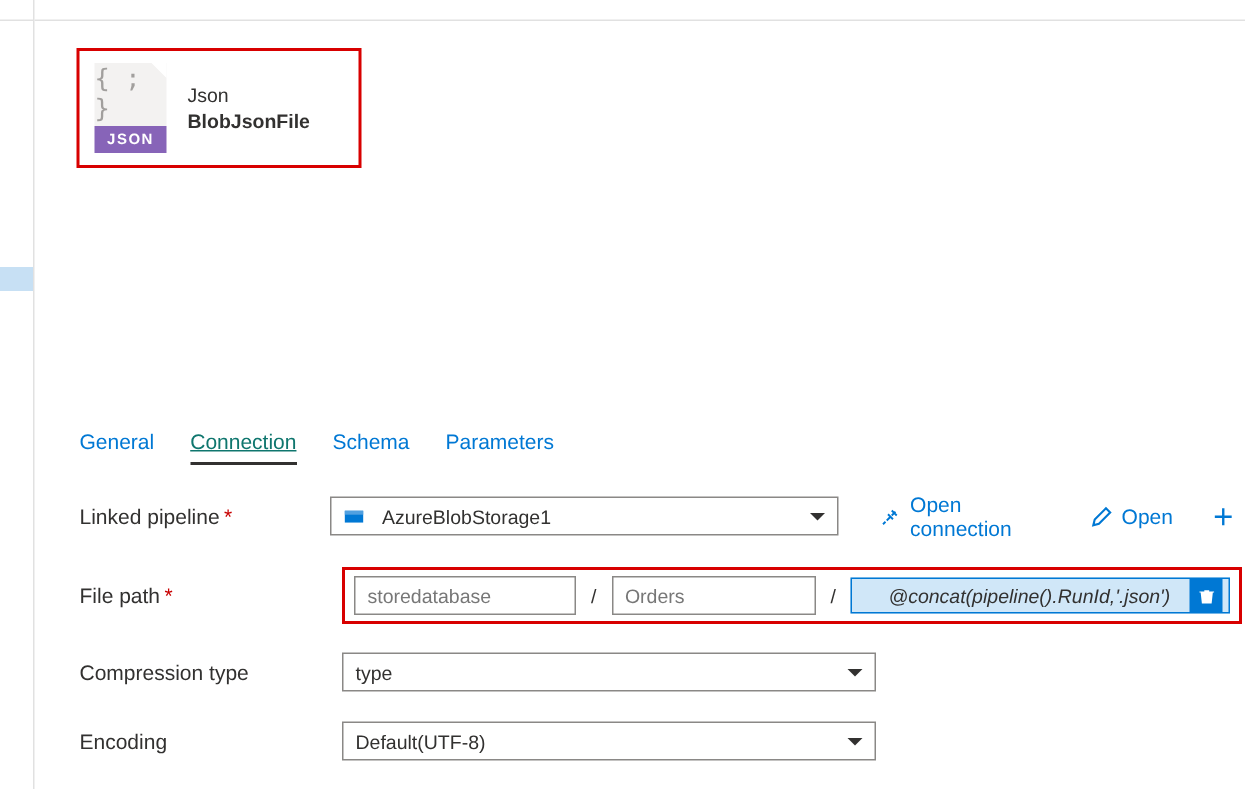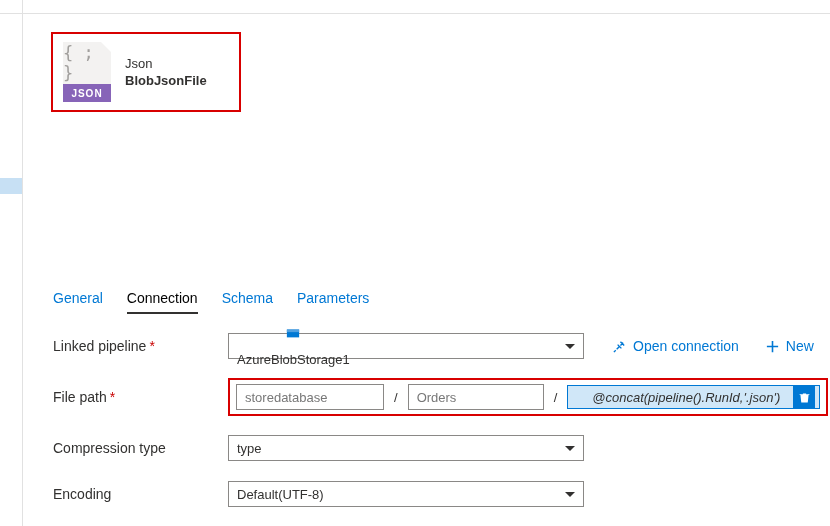--- a/index.html
+++ b/index.html
@@ -51,34 +51,34 @@
     display:flex; align-items:center; justify-content:center;
   }
   .dataset-text .kind { font-size: 13px; color: #323130; margin-bottom: 2px; }
   .dataset-text .name { font-size: 13px; font-weight: 700; }
 
   .tabs {
     display: flex; gap: 24px; padding: 0 30px; font-size: 14px;
     margin-top: 10px;
   }
   .tab { padding: 6px 0; cursor: pointer; color: #0078d4; }
-  .tab.active { color: #000000; font-weight: 400; border-bottom: 2px solid #323130; }
+  .tab.active { color: #0f766e; font-weight: 400; border-bottom: 2px solid #323130; text-decoration: underline; }
 
   .form { padding: 18px 30px 0 30px; }
   .row { display: flex; align-items: center; margin-bottom: 18px; min-height: 28px; }
   .row .label { width: 175px; font-size: 14px; color: #323130; }
   .req { color: #c80000; margin-left: 3px; }
 
   .select, .input-s {
     height: 26px; border: 1px solid #8a8886; background: #fff;
     font-size: 13px; padding: 0 8px; color: #323130;
     display: flex; align-items: center; justify-content: space-between;
   }
   .select { width: 356px; cursor: pointer; }
-  .select .sel-left { display:flex; align-items:center; gap:12px;flex-direction:column; }
+  .select .sel-left { display:flex; align-items:center; gap:12px; }
   .caret {
     width: 0; height: 0; border-left: 5px solid transparent;
     border-right: 5px solid transparent; border-top: 5px solid #323130;
   }
   .blob-ico {
     width: 14px; height: 14px; display:inline-block;
   }
   .blob-ico svg { width:14px; height:14px; display:block; }
 
   .actions { display: flex; gap: 26px; margin-left: 28px; color:#0078d4; font-size:14px; }
@@ -157,20 +157,26 @@
         </div>
         <div class="actions">
           <div class="action">
             <svg viewBox="0 0 16 16">
                 <path fill="none" stroke="#0078d4" stroke-width="1.5" d="M5 11l3-3m1-1l3-3M6 6l4 4M4 12l-2 2M9 3l4 4"></path>
               </svg>
             <span>Open connection</span>
           </div>
           <div class="action">
             <svg viewBox="0 0 16 16">
+                <path fill="none" stroke="#0078d4" stroke-width="1.5" d="M2 14l1-4 8-8 3 3-8 8-4 1z"></path>
+              </svg>
+            <span>Open</span>
+          </div>
+          <div class="action">
+            <svg viewBox="0 0 16 16">
                 <path stroke="#0078d4" stroke-width="1.7" d="M8 2v12M2 8h12"></path>
               </svg>
             <span>New</span>
           </div>
         </div>
       </div>
 
       <div class="row">
         <div class="label">
           <span>File path</span><span class="req">*</span>

